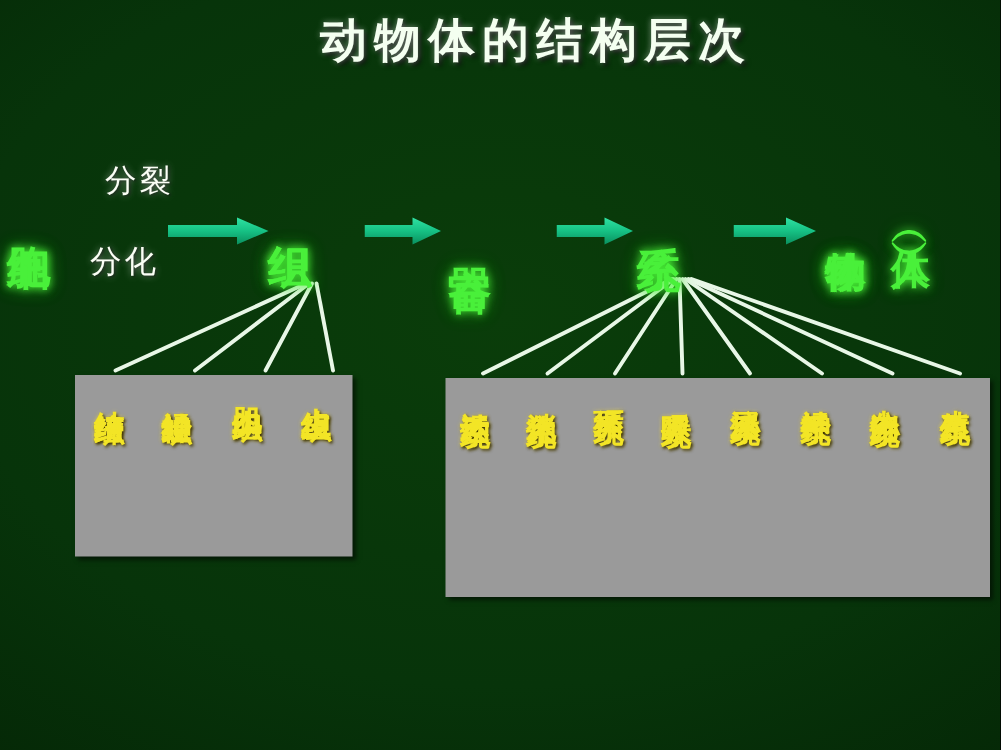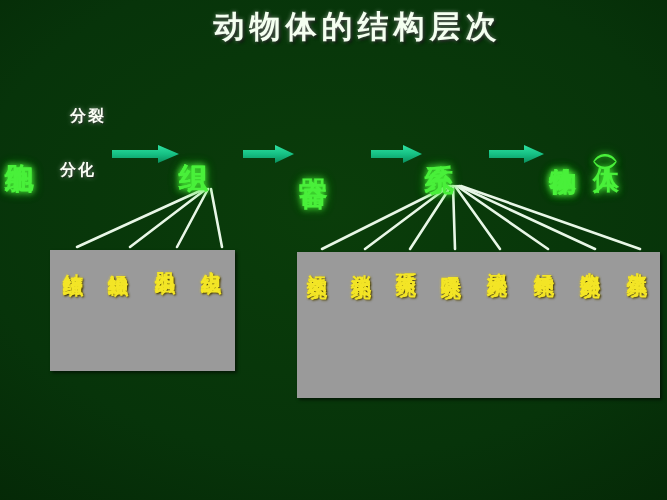--- a/index.html
+++ b/index.html
@@ -52,22 +52,22 @@
   #node-tissue { left: 178px; top: 104px; height: 74px; }
   #node-organ  { left: 298px; top: 118px; height: 74px; }
   #node-system { left: 424px; top: 104px; height: 74px; }
   #node-body   { left: 548px; top: 92px;  height: 108px; font-size: 27px; }
   #node-human  { left: 592px; top: 86px;  height: 120px; font-size: 26px; }
 
   
   .arrow-label {
     position: absolute;
     color: #fbfff6;
-    font-weight: 700;
-    font-size: 16px;
+    font-weight: 400;
+    font-size: 21px;
     letter-spacing: 2px;
     font-family: "DejaVu Serif", "Liberation Serif", serif;
     text-shadow: 0 0 5px rgba(255,255,255,0.5), 1px 1px 2px rgba(0,0,0,0.8);
     white-space: nowrap;
   }
   #label-division { left: 70px; top: 106px; }
   #label-differentiation { left: 60px; top: 160px; }
 
   
   .arrow { position: absolute; }

